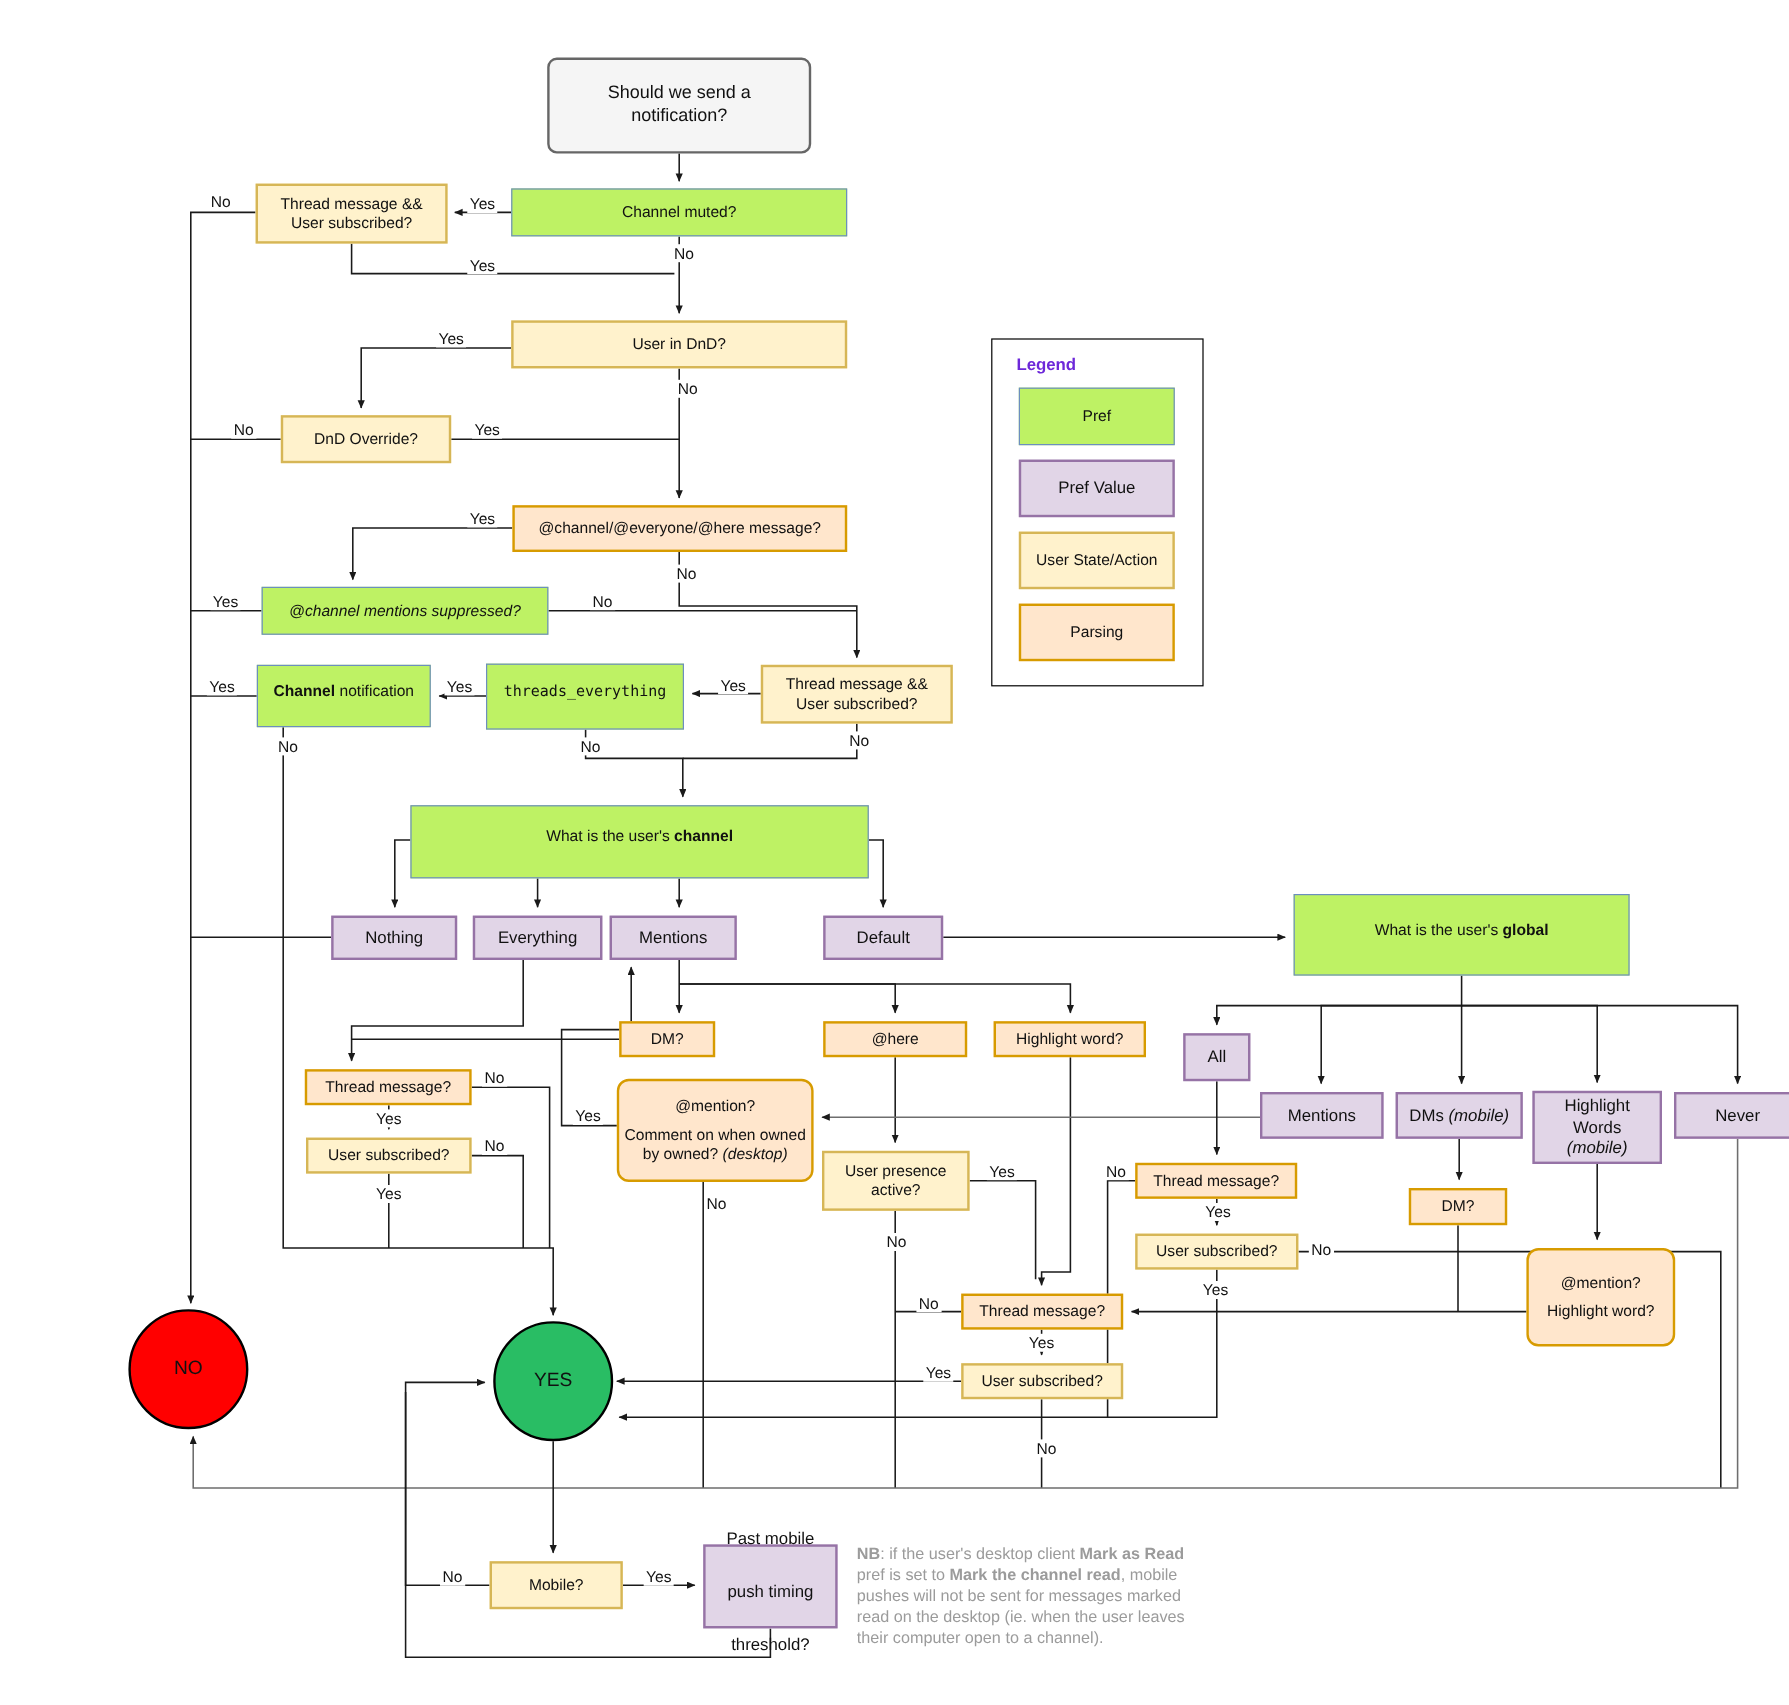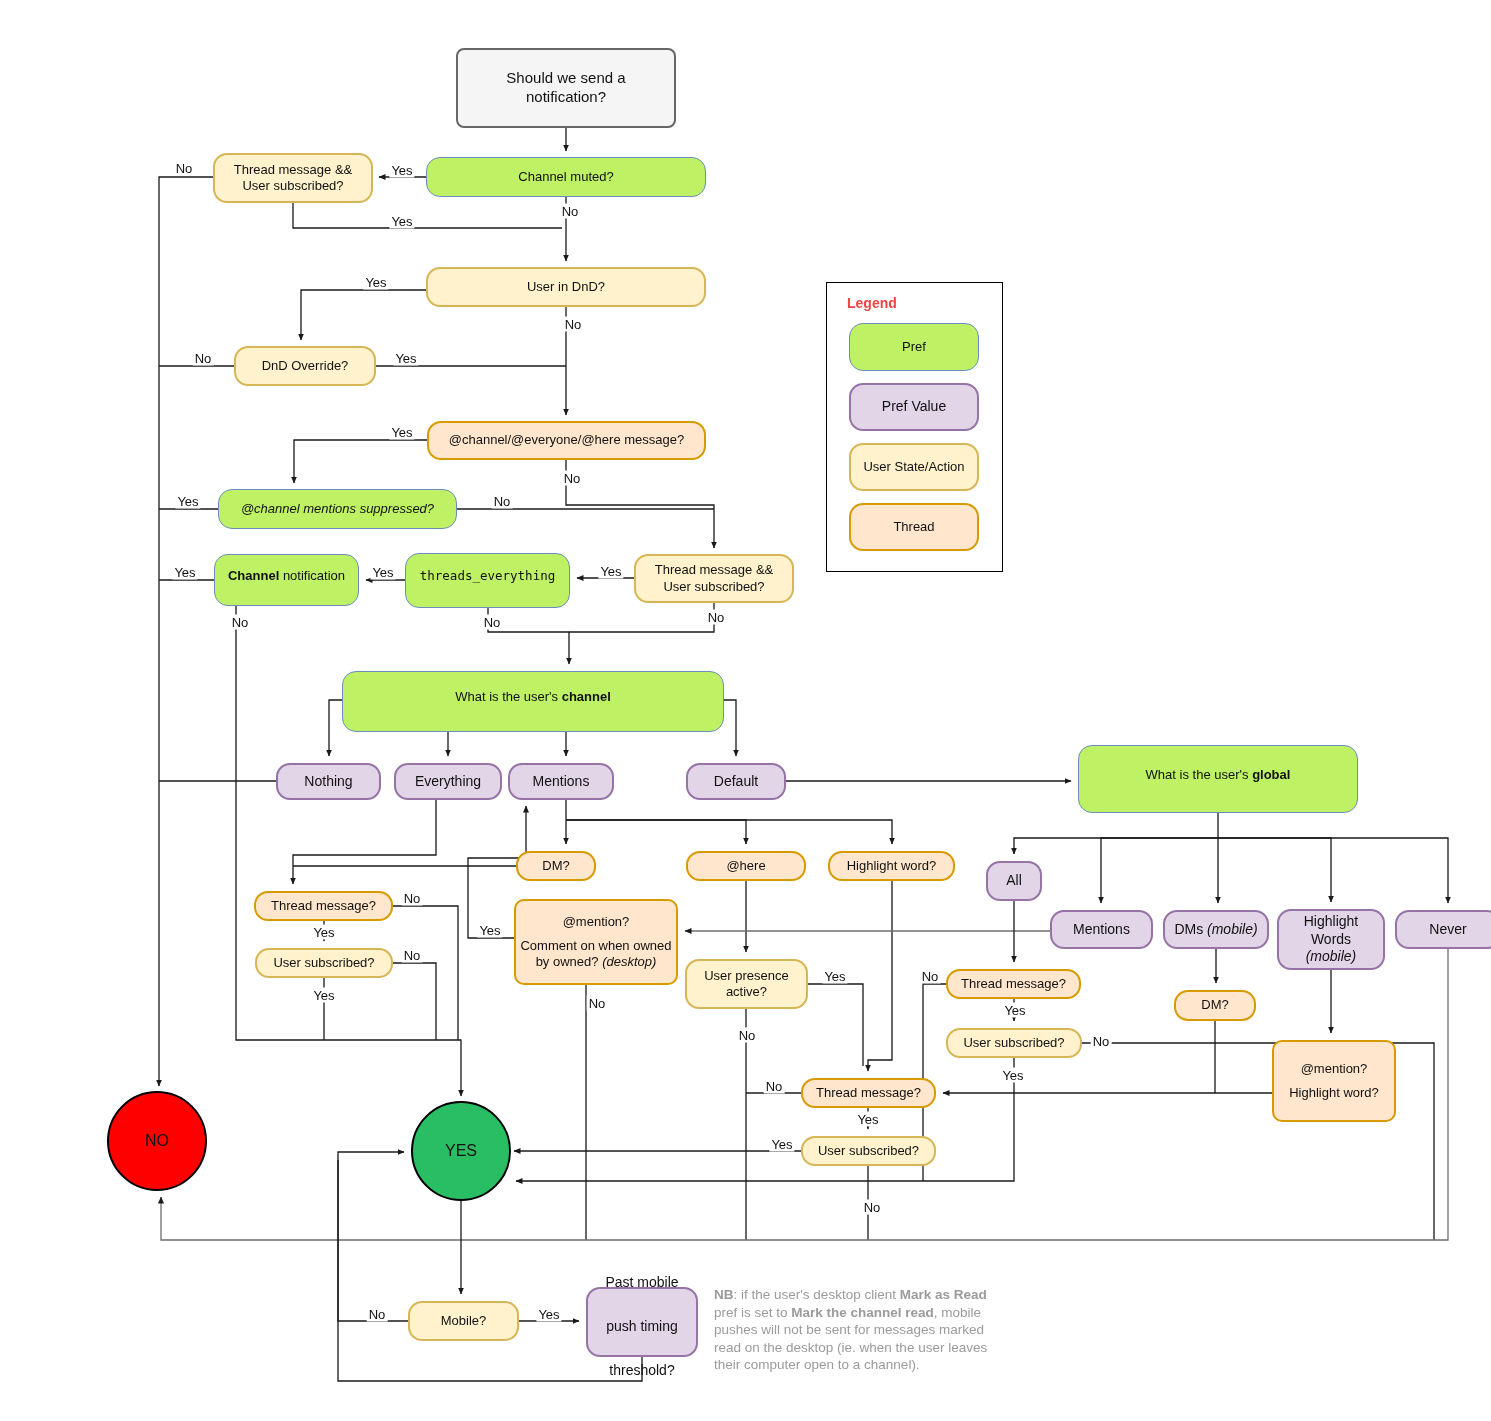--- a/index.html
+++ b/index.html
@@ -1,37 +1,37 @@
 <!DOCTYPE html>
 <html><head>
 <meta charset="utf-8">
 <style>
   html,body{margin:0;padding:0;background:#ffffff;font-family:"Liberation Sans",sans-serif;}
   #canvas{position:relative;width:1491px;height:1421px;background:#fff;overflow:hidden;margin-left:46px;}
   #edges{position:absolute;left:0;top:0;pointer-events:none;}
   .node{position:absolute;box-sizing:border-box;display:flex;flex-direction:column;justify-content:center;
-        align-items:center;text-align:center;font-size:13px;line-height:1.25;border-radius:14px;
+        align-items:center;text-align:center;font-size:13px;line-height:1.25;border-radius:0;
         border:1px solid #000;color:#111;padding:2px 4px;}
   .t-start{background:#f5f5f5;border:2px solid #666;border-radius:8px;font-size:15px;}
   .t-pref{background:#bef264;border-color:#6c8ebf;}
   .t-value{background:#e1d5e7;border-color:#9673a6;border-width:2px;font-size:14px;}
   .t-user{background:#fff2cc;border-color:#d6b656;border-width:2px;}
   .t-parsing{background:#ffe6cc;border-color:#d79b00;border-width:2px;}
   .t-terminal-no{background:#ff0000;}
   .t-terminal-yes{background:#29bd64;}
   .circle{border-radius:50%;border:2.5px solid #000;font-size:16px;}
   .rounder{border-radius:10px;}
   .b{font-weight:bold;}
   .i{font-style:italic;}
   .m{font-family:"DejaVu Sans Mono",monospace;font-size:12.5px;}
   .line{min-height:8px;}
   .edge-label{position:absolute;transform:translate(-50%,-50%);background:#fff;padding:0 2px;
         font-size:13px;color:#111;white-space:nowrap;}
   .legend{position:absolute;left:780px;top:282px;width:175px;height:288px;border:1px solid #000;background:#fff;}
-  .legend-title{position:absolute;left:20px;top:12px;font-size:14px;color:#ef4444;}
+  .legend-title{position:absolute;left:20px;top:12px;font-size:14px;color:#6d28d9;}
   .legend-item{position:absolute;left:22px;width:130px;height:48px;}
   .note{position:absolute;left:668px;top:1286px;width:294px;font-size:13.5px;line-height:1.3;color:#9b9b9b;}
 </style>
 </head>
 <body>
 
 <div id="canvas">
   <svg id="edges" width="1491" height="1421">
     <defs>
       <marker id="arr" markerWidth="9" markerHeight="8" refX="6.5" refY="3" orient="auto" markerUnits="userSpaceOnUse">
@@ -276,18 +276,18 @@
       <span class="edge-label" style="left: 503px; top: 1314px;">Yes</span>
       <span class="edge-label" style="left: 331px; top: 1314px;">No</span>
     </div>
 
   <div class="legend">
     <div class="legend-title b">Legend</div>
     <div id="legend-items">
         <div class="node legend-item t-pref" style="top: 40px;">Pref</div>
         <div class="node legend-item t-value" style="top: 100px;">Pref Value</div>
         <div class="node legend-item t-user" style="top: 160px;">User State/Action</div>
-        <div class="node legend-item t-parsing" style="top: 220px;">Thread</div>
+        <div class="node legend-item t-parsing" style="top: 220px;">Parsing</div>
       </div>
   </div>
 
   <div class="note"><span class="b">NB</span><span>: if the user's desktop client </span><span class="b">Mark as Read</span><span> pref is set to </span><span class="b">Mark the channel read</span><span>, mobile pushes will not be sent for messages marked read on the desktop (ie. when the user leaves their computer open to a channel).</span></div>
 </div>
 
 </body></html>

